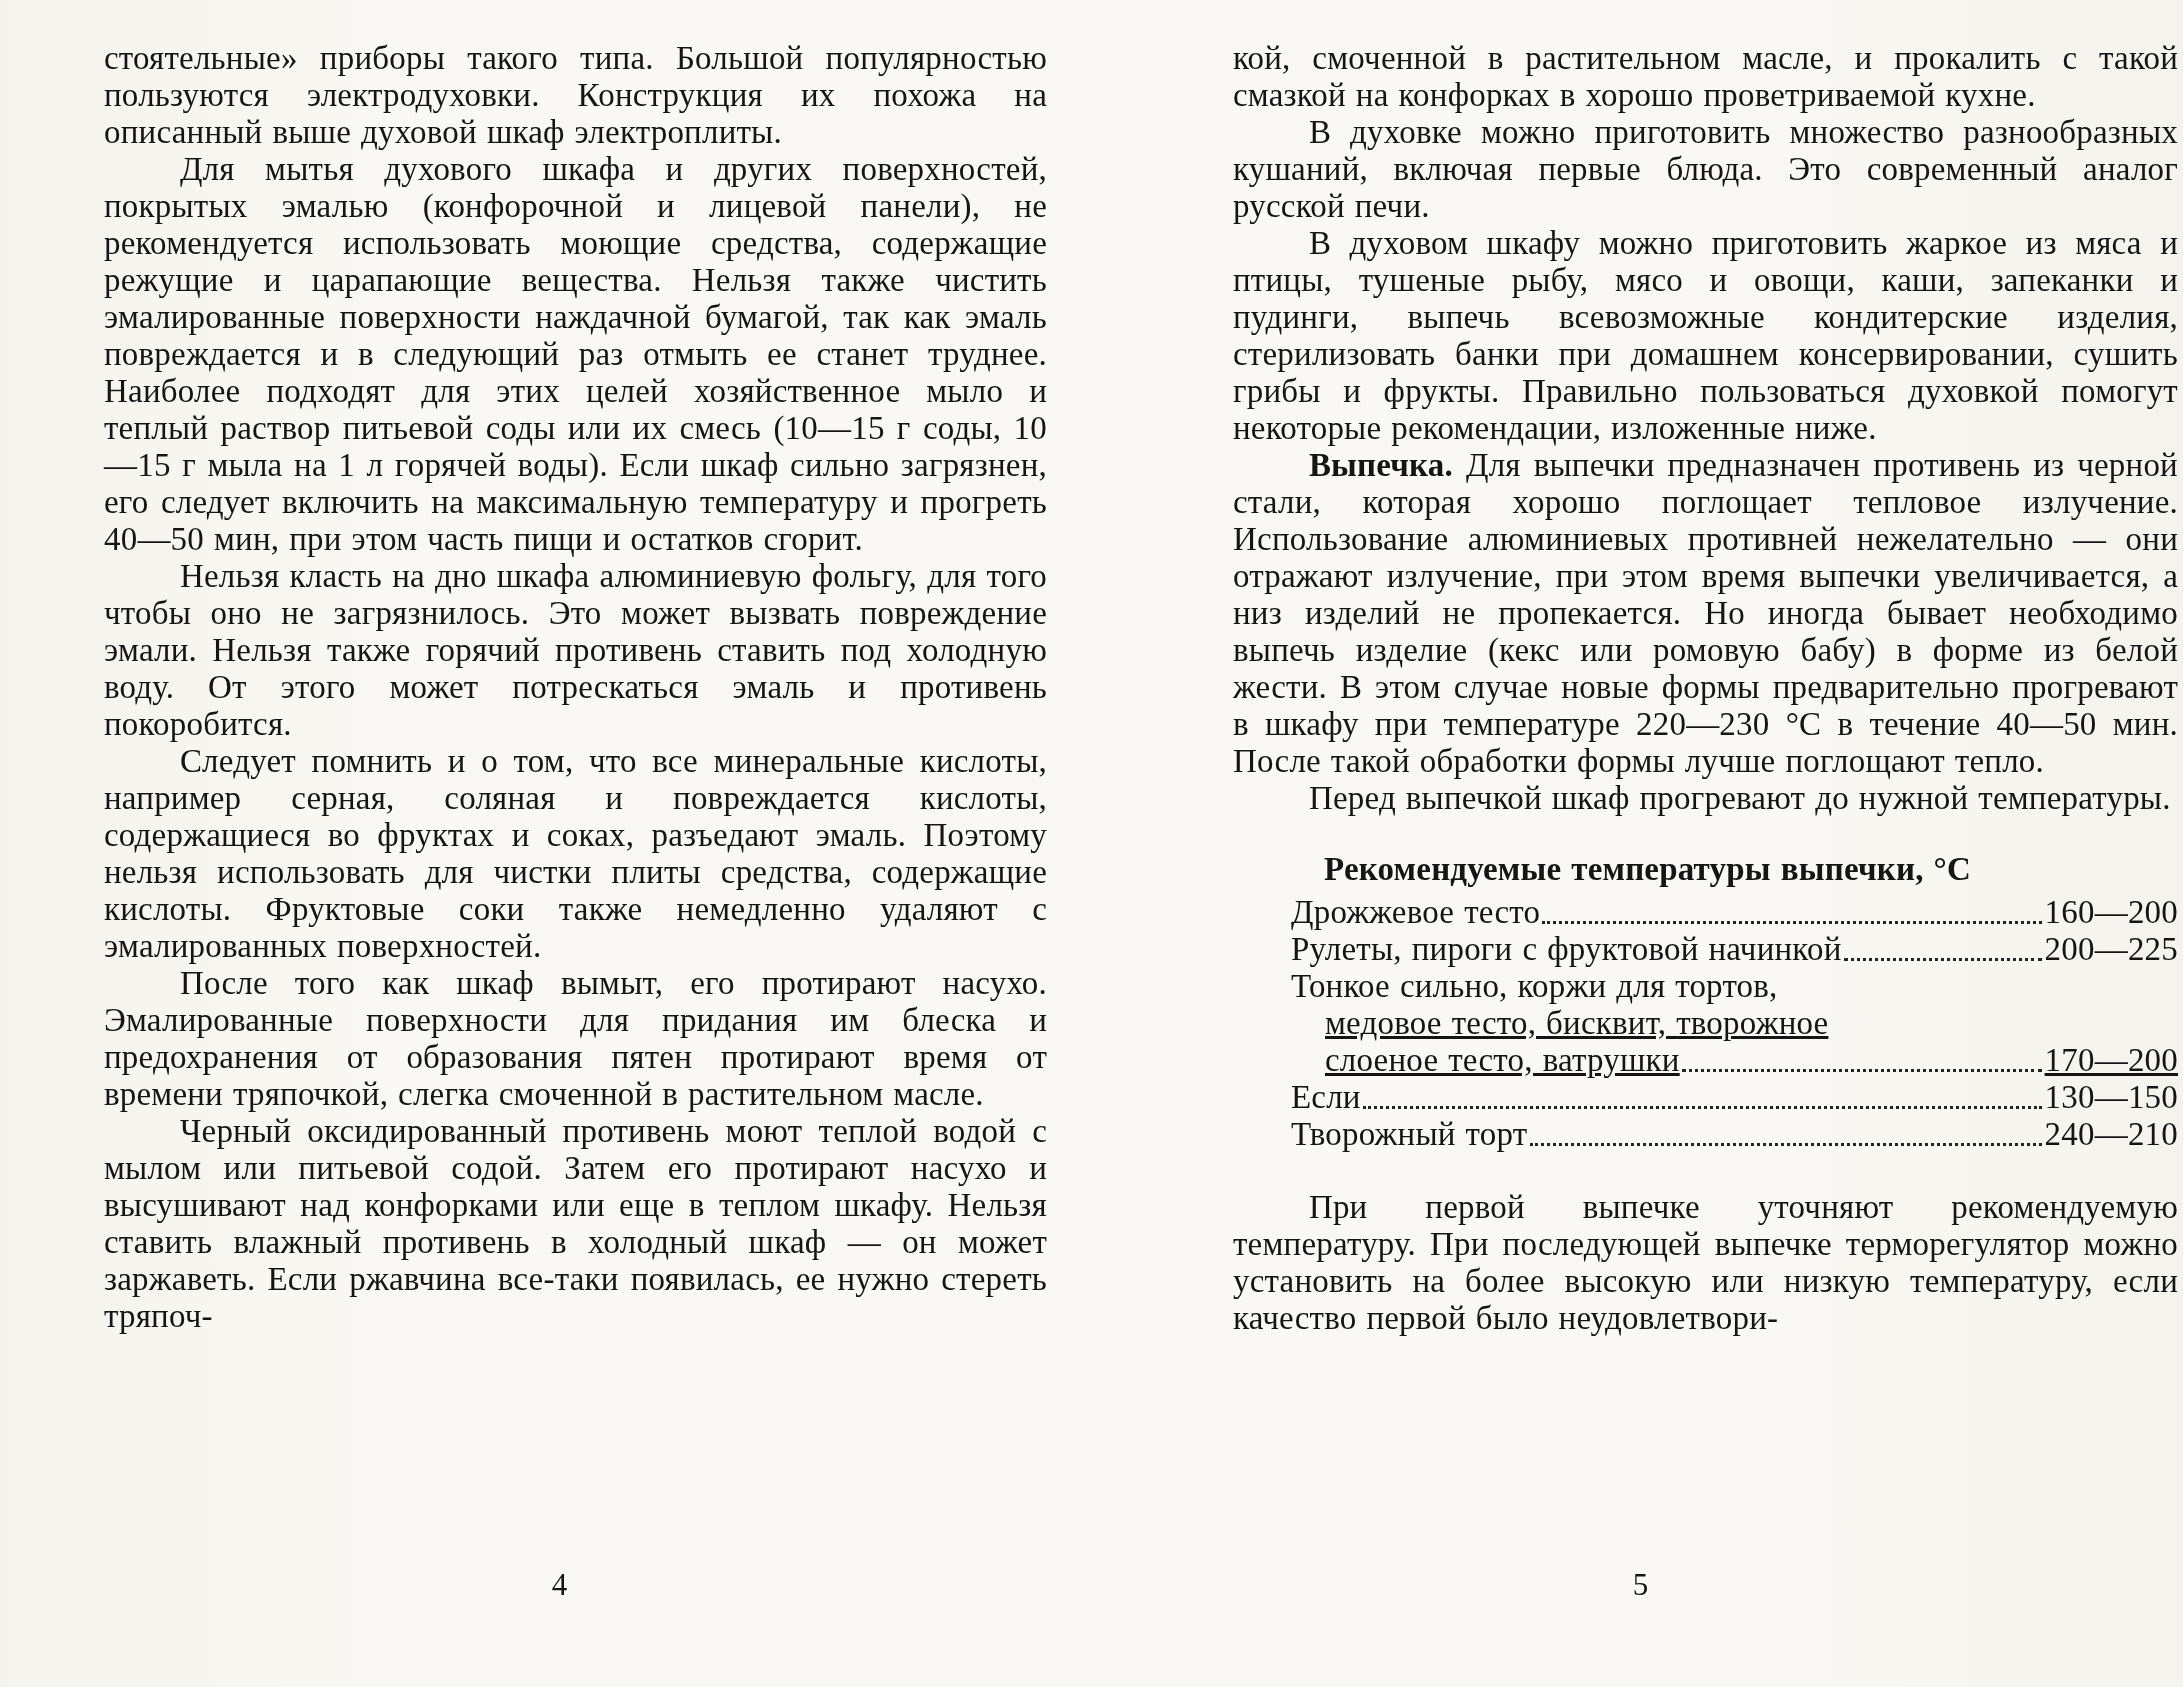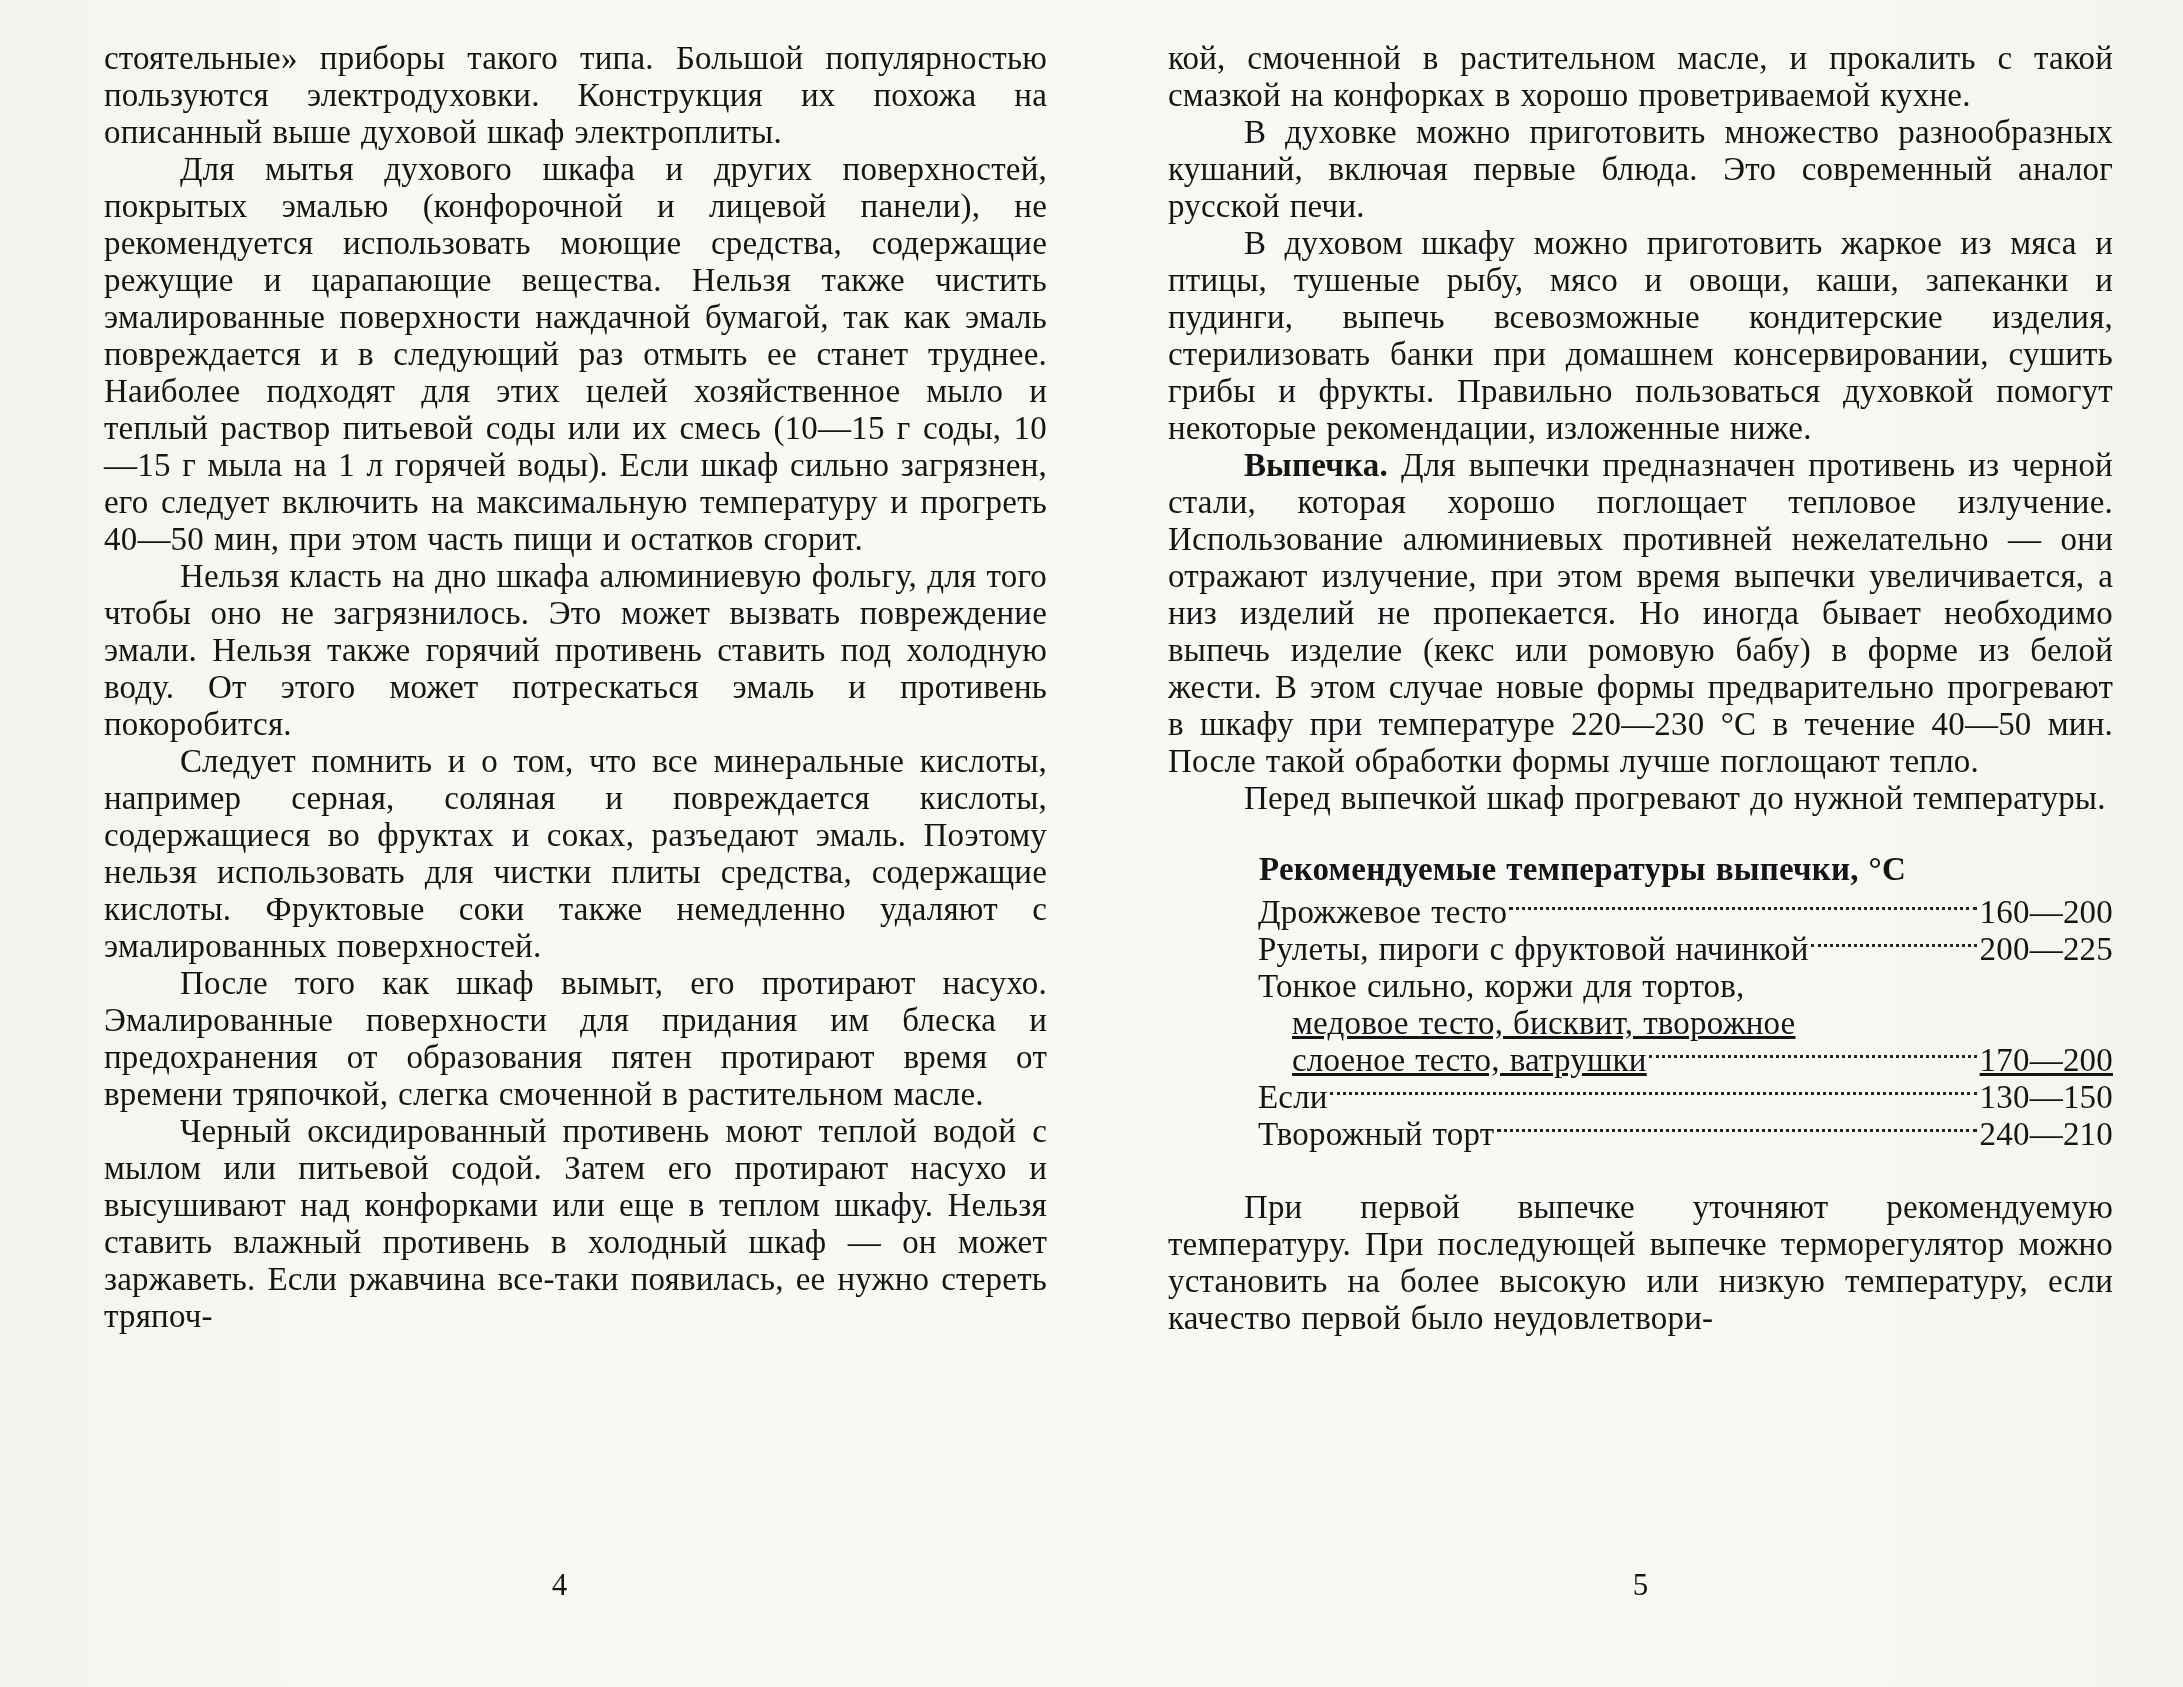--- a/index.html
+++ b/index.html
@@ -14,41 +14,41 @@
   .column {
     position: absolute;
     top: 40px;
     font-size: 33px;
     line-height: 37px;
     text-align: justify;
     letter-spacing: 0.2px;
     word-spacing: 1.5px;
   }
   .col-left  { left: 104px;  width: 943px; }
-  .col-right { left: 1168px; width: 945px; }
+  .col-right { left: 1233px; width: 945px; }
   .para { text-indent: 2.3em; }
   .para.no-indent { text-indent: 0; }
   .bold { font-weight: bold; }
   .page-number {
     position: absolute;
     top: 1567px;
     font-size: 31px;
     text-align: center;
     letter-spacing: 0.2px;
   }
   .pn-left  { left: 88px;  width: 943px; }
   .pn-right { left: 1168px; width: 945px; }
   .temp-table { margin: 34px 0 36px 58px; text-align: left; }
   .table-title {
     font-weight: bold;
     text-indent: 1.0em;
     margin-bottom: 6px;
     white-space: nowrap;
   }
-  .trow { display: flex; align-items: center; text-align: left; margin-left: 32px; }
+  .trow { display: flex; align-items: flex-end; text-align: left; }
   .trow.indent { padding-left: 34px; text-decoration: underline; }
   .tlabel { white-space: nowrap; }
   .leader {
     flex: 1 1 auto;
     min-width: 21px;
     border-bottom: 3px dotted #242424;
     margin: 0 2.2px 7.5px 2.2px;
   }
   .tvalue { white-space: nowrap; }
 </style>

